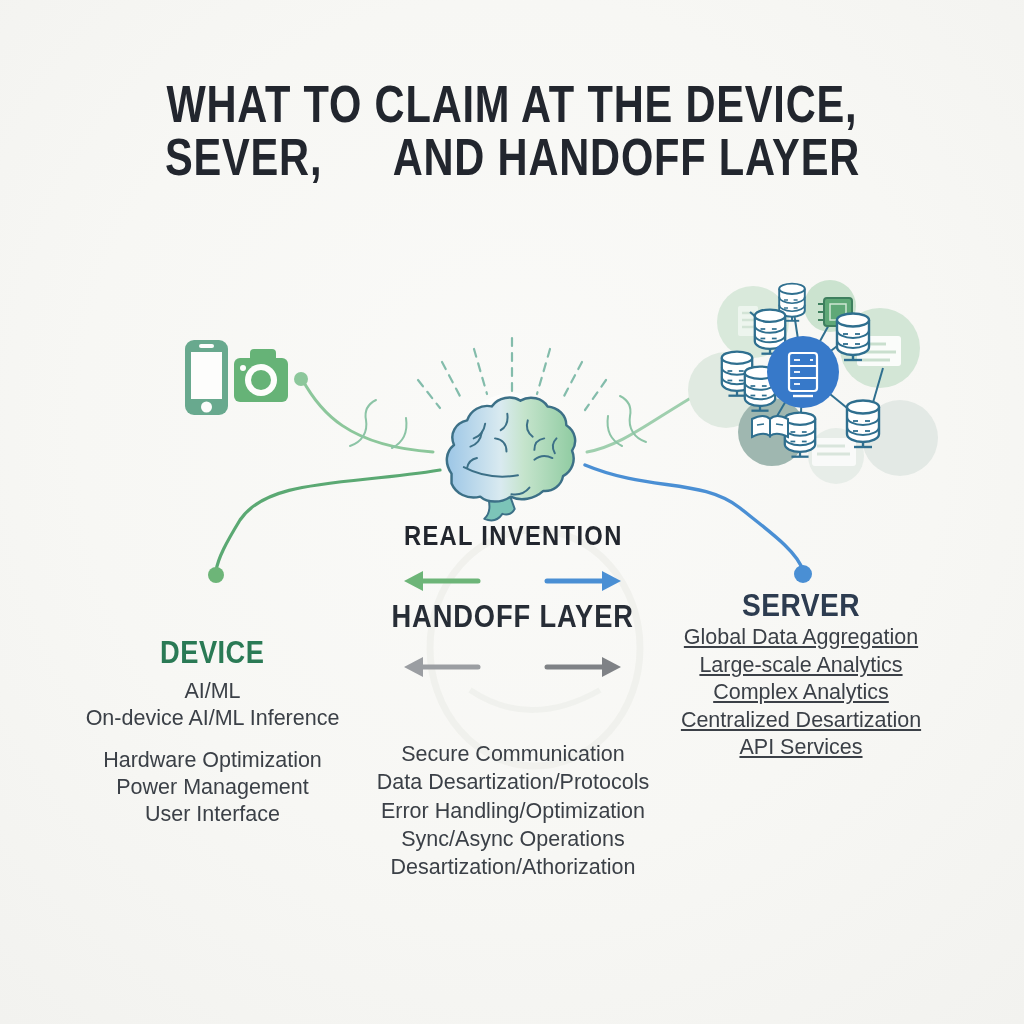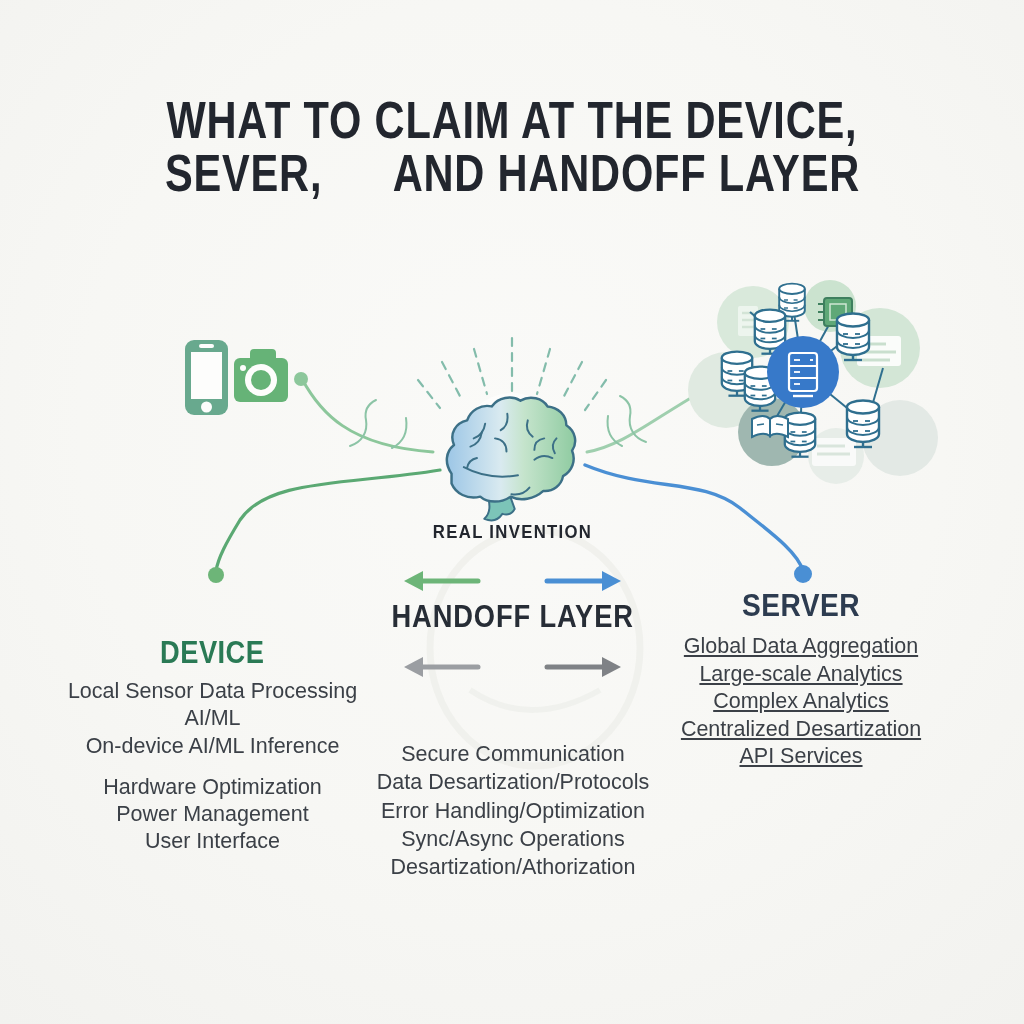--- a/index.html
+++ b/index.html
@@ -8,37 +8,37 @@
     background:radial-gradient(circle at 50% 42%, #fafaf8 0%, #f7f7f4 55%, #f2f2ef 100%);
     font-family:"Liberation Sans", sans-serif;
     -webkit-font-smoothing:antialiased;
   }
   svg.canvas{position:absolute;left:0;top:0;z-index:1;pointer-events:none;}
   .txt{position:absolute;z-index:2;text-align:center;color:#3b4047;}
   .cond{display:inline-block;transform:scaleX(.80);transform-origin:50% 50%;white-space:nowrap;}
   .cond9{display:inline-block;transform:scaleX(.88);transform-origin:50% 50%;white-space:nowrap;}
 
   .title{left:0;top:78px;width:1024px;font-weight:700;color:#22262e;
-         font-size:52px;line-height:53px;letter-spacing:1px;margin-top:16px;}
+         font-size:52px;line-height:53px;letter-spacing:1px;}
   .title .gap{display:inline-block;width:88px;}
 
-  .real-invention{left:333px;top:521px;width:360px;font-size:19px;font-weight:700;
+  .real-invention{left:333px;top:521px;width:360px;font-size:27px;font-weight:700;
                   color:#22262e;letter-spacing:1.5px;}
   .handoff-heading{left:333px;top:599px;width:360px;font-size:31px;font-weight:700;
                    color:#272d36;letter-spacing:1px;}
   .handoff-list{left:323px;top:740px;width:380px;font-size:21.5px;line-height:28.3px;}
 
   .col-device{left:31px;top:595px;width:363px;margin-top:40px;}
   .col-device .heading{font-size:31px;font-weight:700;color:#2a7a55;letter-spacing:.5px;}
   .col-device .list{margin-top:7px;font-size:21.5px;line-height:27.3px;}
   .col-device .list.second{margin-top:14px;}
 
   .col-server{left:620px;top:587px;width:362px;text-decoration:underline;}
   .col-server .heading{font-size:32px;font-weight:700;color:#2d3c50;letter-spacing:.5px;}
-  .col-server .list{margin-top:9px;font-size:21.5px;line-height:27.6px;}
+  .col-server .list{font-size:21.5px;line-height:27.6px;}
 </style>
 </head>
 <body>
 
 <svg class="canvas" width="1024" height="1024" viewBox="0 0 1024 1024">
   <defs>
     <linearGradient id="brainGrad" x1="0" y1="0" x2="1" y2="0">
       <stop offset="0" stop-color="#9cc6e6"></stop>
       <stop offset="0.42" stop-color="#d9eaf0"></stop>
       <stop offset="0.6" stop-color="#c5e4cc"></stop>
@@ -248,21 +248,20 @@
   <div>Error Handling/Optimization</div>
   <div>Sync/Async Operations</div>
   <div>Desartization/Athorization</div>
 </div>
 
 <div class="txt col-device">
   <div class="heading">
     <span class="cond9">DEVICE</span>
   </div>
   <div class="list">
-    <div>Local Sensor Data Processing</div>
     <div>AI/ML</div>
     <div>On-device AI/ML Inference</div>
   </div>
   <div class="list second">
     <div>Hardware Optimization</div>
     <div>Power Management</div>
     <div>User Interface</div>
   </div>
 </div>
 

